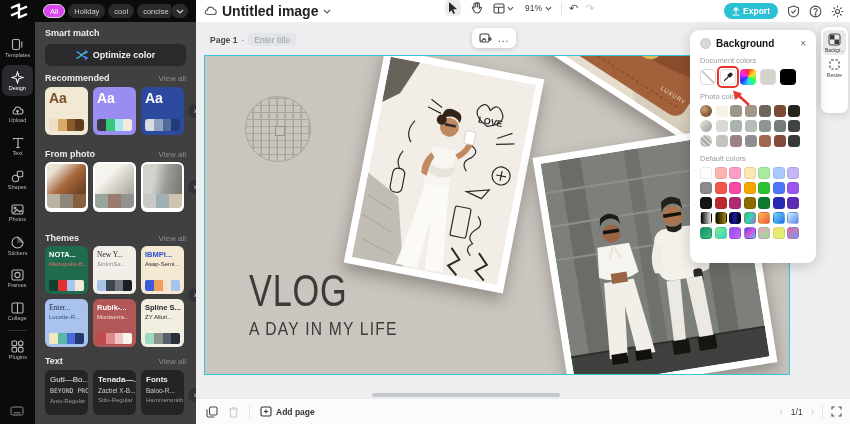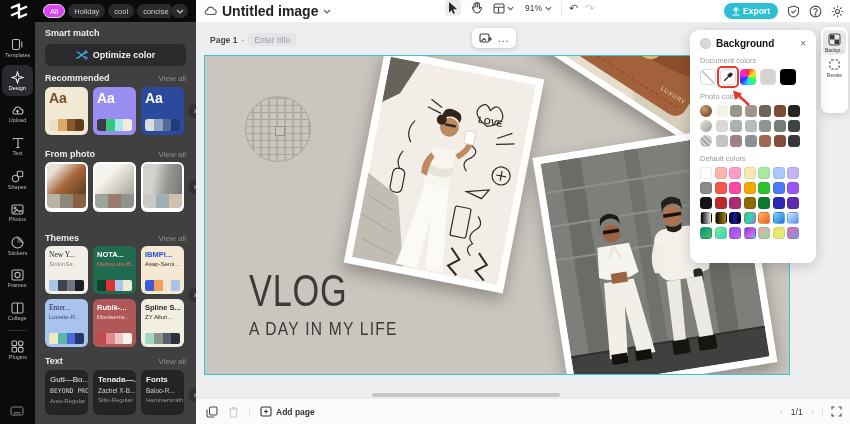--- a/index.html
+++ b/index.html
@@ -373,38 +373,38 @@
           <span class="sw" style="background: rgb(159, 176, 181);"></span>
           <span class="sw" style="background: rgb(207, 195, 174);"></span>
         </div>
     </div>
   </div>
   <div class="edge-chev" style="top:158px">›</div>
 
   <div class="p-title" style="top:211px">Themes</div>
   <div class="view-all" style="top:212px">View all</div>
   <div class="card-row" style="top:224px">
+    <div class="theme-card" style="background: rgb(30, 107, 78);">
+      <div class="tname" style="color: rgb(255, 255, 255);">NOTA...</div>
+      <div class="tsub t-italic" style="color: rgb(233, 106, 106);">Metropolis-B...</div>
+      <div class="strip">
+          <span class="sw" style="background: rgb(18, 63, 46);"></span>
+          <span class="sw" style="background: rgb(224, 49, 49);"></span>
+          <span class="sw" style="background: rgb(168, 200, 240);"></span>
+          <span class="sw" style="background: rgb(241, 234, 217);"></span>
+        </div>
+    </div>
     <div class="theme-card t-serif t-italic" style="background: rgb(241, 239, 232);">
       <div class="tname" style="color: rgb(38, 38, 43);">New Y...</div>
       <div class="tsub" style="color: rgb(141, 141, 147);">SinkinSa...</div>
       <div class="strip">
           <span class="sw" style="background: rgb(168, 196, 230);"></span>
           <span class="sw" style="background: rgb(63, 69, 80);"></span>
           <span class="sw" style="background: rgb(112, 117, 126);"></span>
           <span class="sw" style="background: rgb(27, 29, 34);"></span>
-        </div>
-    </div>
-    <div class="theme-card" style="background: rgb(30, 107, 78);">
-      <div class="tname" style="color: rgb(255, 255, 255);">NOTA...</div>
-      <div class="tsub t-italic" style="color: rgb(233, 106, 106);">Metropolis-B...</div>
-      <div class="strip">
-          <span class="sw" style="background: rgb(18, 63, 46);"></span>
-          <span class="sw" style="background: rgb(224, 49, 49);"></span>
-          <span class="sw" style="background: rgb(168, 200, 240);"></span>
-          <span class="sw" style="background: rgb(241, 234, 217);"></span>
         </div>
     </div>
     <div class="theme-card" style="background: rgb(246, 233, 211);">
       <div class="tname" style="color: rgb(43, 79, 216);">IBMPl...</div>
       <div class="tsub" style="color: rgb(46, 46, 51);">Asap-Semi...</div>
       <div class="strip">
           <span class="sw" style="background: rgb(59, 91, 217);"></span>
           <span class="sw" style="background: rgb(240, 160, 90);"></span>
           <span class="sw" style="background: rgb(243, 228, 207);"></span>
           <span class="sw" style="background: rgb(169, 195, 239);"></span>

